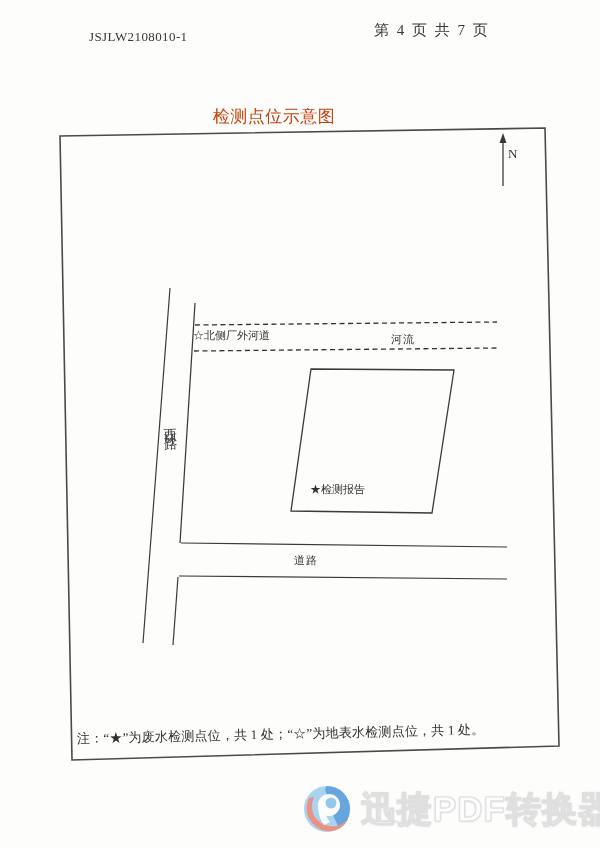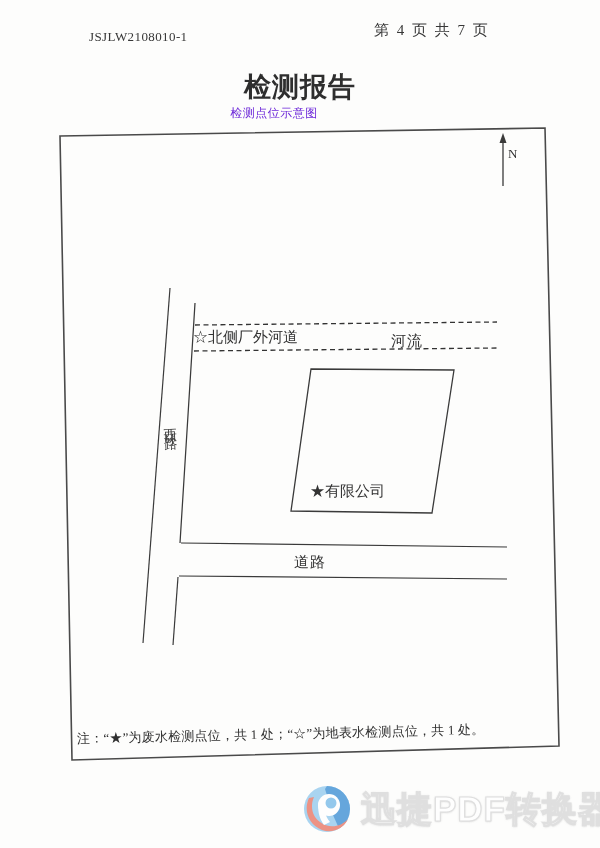--- a/index.html
+++ b/index.html
@@ -13,25 +13,25 @@
   .page{
     position:relative;width:600px;height:848px;
     background:#fdfdfc;
     overflow:hidden;
   }
   .abs{position:absolute;white-space:nowrap;}
   
   .report-no{left:89px;top:29px;font-size:13px;letter-spacing:.4px;color:#373737;}
   .page-ind{left:374px;top:21px;font-size:15px;letter-spacing:2px;color:#373737;}
   .title{left:0;top:69px;width:600px;text-align:center;font-size:27px;font-weight:bold;letter-spacing:1px;color:#2e2e2e;}
-  .subtitle{left:0;top:105px;width:548px;text-align:center;font-size:12px;letter-spacing:.5px;color:#6d28d9;}
+  .subtitle{left:0;top:105px;width:548px;text-align:center;font-size:17px;letter-spacing:.5px;color:#c2410c;}
   
   svg.linework{position:absolute;left:0;top:0;}
   
-  .lbl{font-size:15px;color:#333;}
+  .lbl{font-size:11px;color:#333;}
   .north-label{left:508px;top:146px;font-size:13px;}
   .surface-water{left:193px;top:328px;}
   .river{left:391px;top:332px;letter-spacing:1px;}
   .west-road{
     left:160px;top:419px;
     writing-mode:vertical-rl;text-orientation:upright;
     font-size:13px;letter-spacing:4px;
     transform:rotate(-3deg);transform-origin:top center;
   }
   .company{left:300px;top:402px;width:146px;text-align:center;white-space:nowrap;}
@@ -54,21 +54,20 @@
     text-shadow:0 0 2px rgba(205,205,205,.85),0 1px 2px rgba(215,215,215,.7);
   }
 </style>
 </head>
 <body>
 
 <div class="page">
 
   <div class="abs report-no">JSJLW2108010-1</div>
   <div class="abs page-ind">第 4 页 共 7 页</div>
-  <div class="abs title">检测报告</div>
   <div class="abs subtitle">检测点位示意图</div>
 
   <svg class="linework" width="600" height="848" viewBox="0 0 600 848">
 
     <polygon points="60,136 545,128 559,746 72,760" fill="none" stroke="#4a4a4a" stroke-width="1.6"></polygon>
 
     <line x1="503" y1="186" x2="503" y2="141" stroke="#3a3a3a" stroke-width="1.3"></line>
     <polygon points="503,133 499.5,143 506.5,143" fill="#3a3a3a"></polygon>
 
     <line x1="195" y1="325" x2="497" y2="322" stroke="#333" stroke-width="1.3" stroke-dasharray="5,3.5"></line>
@@ -81,21 +80,21 @@
     <line x1="181" y1="543" x2="507" y2="547" stroke="#3a3a3a" stroke-width="1.2"></line>
     <line x1="179" y1="576" x2="507" y2="579" stroke="#3a3a3a" stroke-width="1.2"></line>
 
     <polygon points="311,369 454,370 432,513 291,511" fill="#fdfdfc" stroke="#3a3a3a" stroke-width="1.3"></polygon>
   </svg>
 
   <div class="abs lbl north-label">N</div>
   <div class="abs lbl surface-water">☆北侧厂外河道</div>
   <div class="abs lbl river">河流</div>
   <div class="abs west-road">西环路</div>
-  <div class="abs lbl wastewater">★有限公司</div>
+  <div class="abs lbl wastewater">★检测报告</div>
   <div class="abs lbl road-label">道路</div>
   <div class="abs note">注：“★”为废水检测点位，共 1 处；“☆”为地表水检测点位，共 1 处。</div>
 
   <div class="abs watermark">
     <svg width="48" height="48" viewBox="0 0 48 48">
       <circle cx="24" cy="24" r="23" fill="#a5d2f0"></circle>
       <path d="M24,1 A23,23 0 0 1 47,24 A23,23 0 0 1 36,43.5 L30,30 L22,4 Z" fill="#559cd8" opacity="0.9"></path>
       <path d="M6,13 C0,26 6,40 19,45 C30,49 41,43 45,34 C38,42 26,44 17,37 C9,31 7,21 11,12 Z" fill="#ec8d7e"></path>
       <circle cx="26" cy="20" r="11" fill="#ffffff"></circle>
       <circle cx="28" cy="18" r="5.5" fill="#8ec6ec"></circle>

